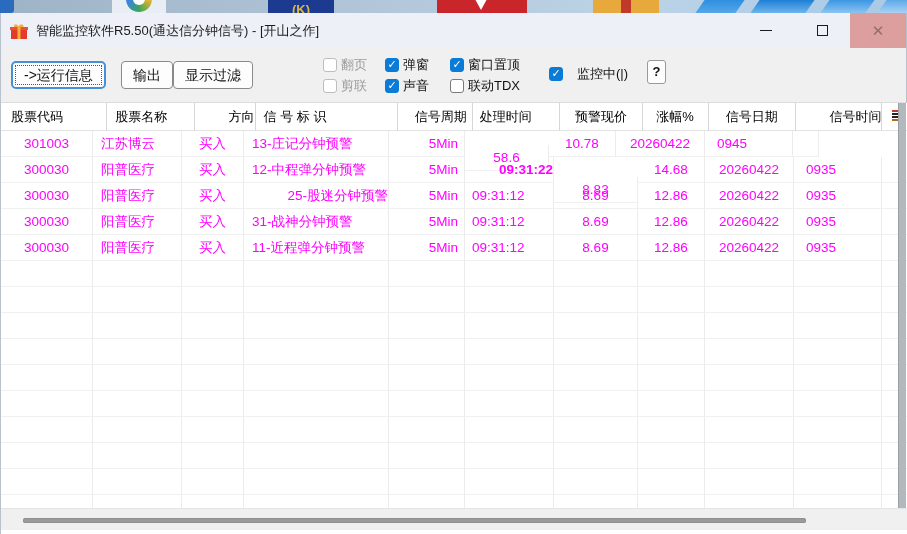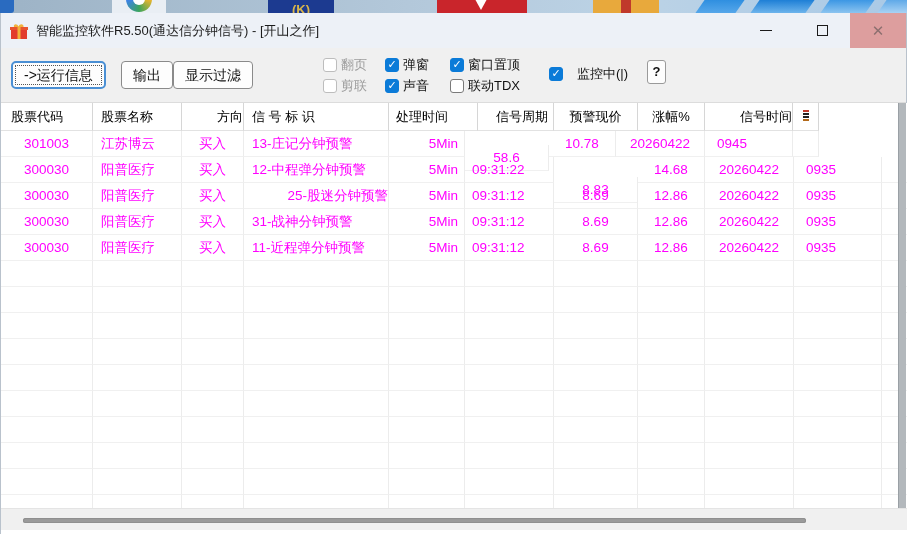--- a/index.html
+++ b/index.html
@@ -160,28 +160,29 @@
         </div>
       <div class="monitor-row">
         <span id="monitor-box" class="cbox checked"></span>
         <span class="cblabel">监控中(|)</span>
       </div>
       <div class="help-btn">?</div>
     </div>
 
     <div class="table-area">
       <div id="thead" class="thead">
-          <div class="hcell" style="width: 92px; text-align: left; padding-left: 10px;">股票代码</div>
+          <div class="hcell" style="width: 108px; text-align: left; padding-left: 10px;">股票代码</div>
           <div class="hcell" style="width: 89px; text-align: left; padding-left: 8px;">股票名称</div>
           <div class="hcell" style="width: 62px; text-align: right;">方向</div>
           <div class="hcell" style="width: 145px; text-align: left; padding-left: 8px;">信 号 标 识</div>
+          <div class="hcell" style="width: 76px; text-align: right; padding-right: 5px;">信号周期</div>
           <div class="hcell" style="width: 89px; text-align: left; padding-left: 7px;">处理时间</div>
-          <div class="hcell" style="width: 76px; text-align: right; padding-right: 5px;">信号周期</div>
           <div class="hcell" style="width: 84px; text-align: center;">预警现价</div>
           <div class="hcell" style="width: 67px; text-align: center;">涨幅%</div>
+          <div class="hcell" style="width: 89px; text-align: center;">信号日期</div>
           <div class="hcell" style="width: 88px; text-align: right; padding-left: 12px;">信号时间</div>
           <div class="hcell" style="width: 26px; text-align: left;">
             <span class="clip-glyph">
               <i style="background:#c0392b"></i>
               <i style="background:#222"></i>
               <i style="background:#222"></i>
               <i style="background:#b36a1b"></i>
             </span>
           </div>
         </div>
@@ -197,21 +198,21 @@
             <div class="cell" style="width: 89px; text-align: center;">20260422</div>
             <div class="cell" style="width: 88px; text-align: left; padding-left: 12px;">0945</div>
             <div class="cell" style="width: 26px; text-align: left;"></div>
           </div>
           <div class="trow">
             <div class="cell" style="width: 92px; text-align: center;">300030</div>
             <div class="cell" style="width: 89px; text-align: left; padding-left: 8px;">阳普医疗</div>
             <div class="cell" style="width: 62px; text-align: center;">买入</div>
             <div class="cell" style="width: 145px; text-align: left; padding-left: 8px;">12-中程弹分钟预警</div>
             <div class="cell" style="width: 76px; text-align: right; padding-right: 6px;">5Min</div>
-            <div class="cell" style="width: 89px; text-align: left; padding-left: 7px;">09:31:22</div>
+            <div class="cell" style="width: 89px; text-align: right; padding-left: 7px; font-weight: bold;">09:31:22</div>
             <div class="cell" style="width: 84px; text-align: center; margin-top: 20px;">8.83</div>
             <div class="cell" style="width: 67px; text-align: center;">14.68</div>
             <div class="cell" style="width: 89px; text-align: center;">20260422</div>
             <div class="cell" style="width: 88px; text-align: left; padding-left: 12px;">0935</div>
             <div class="cell" style="width: 26px; text-align: left;"></div>
           </div>
           <div class="trow">
             <div class="cell" style="width: 92px; text-align: center;">300030</div>
             <div class="cell" style="width: 89px; text-align: left; padding-left: 8px;">阳普医疗</div>
             <div class="cell" style="width: 62px; text-align: center;">买入</div>

